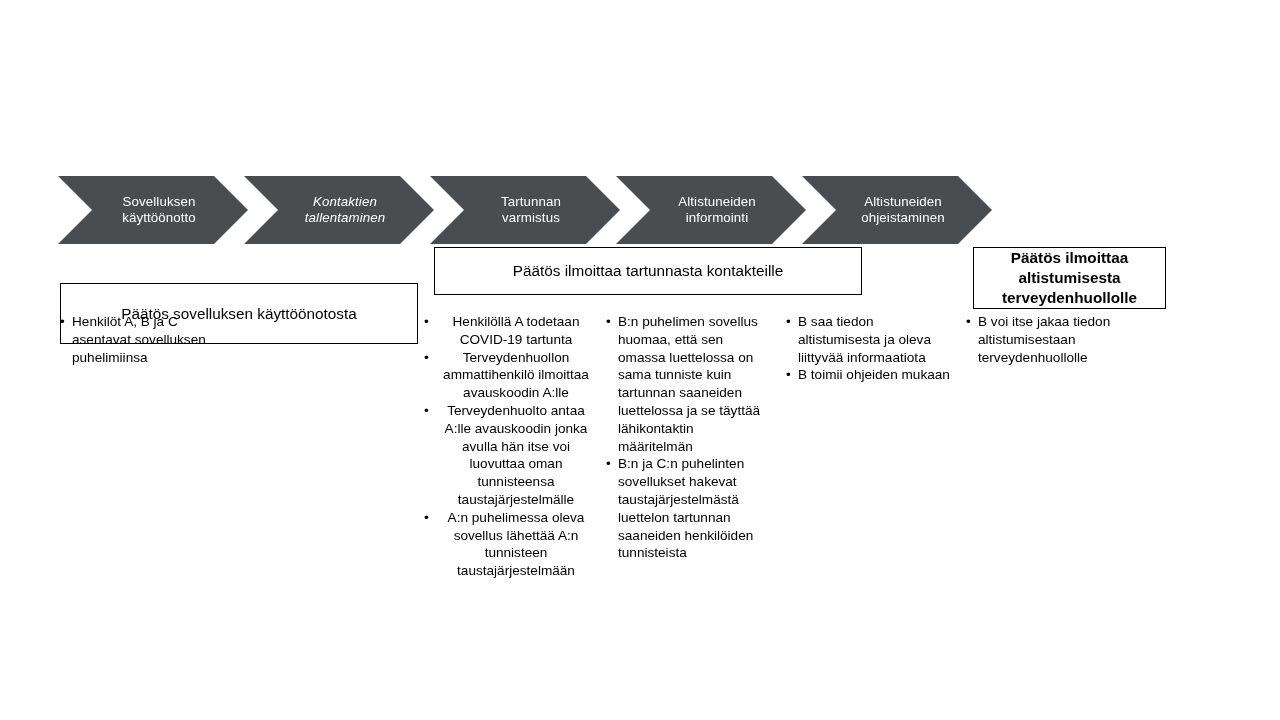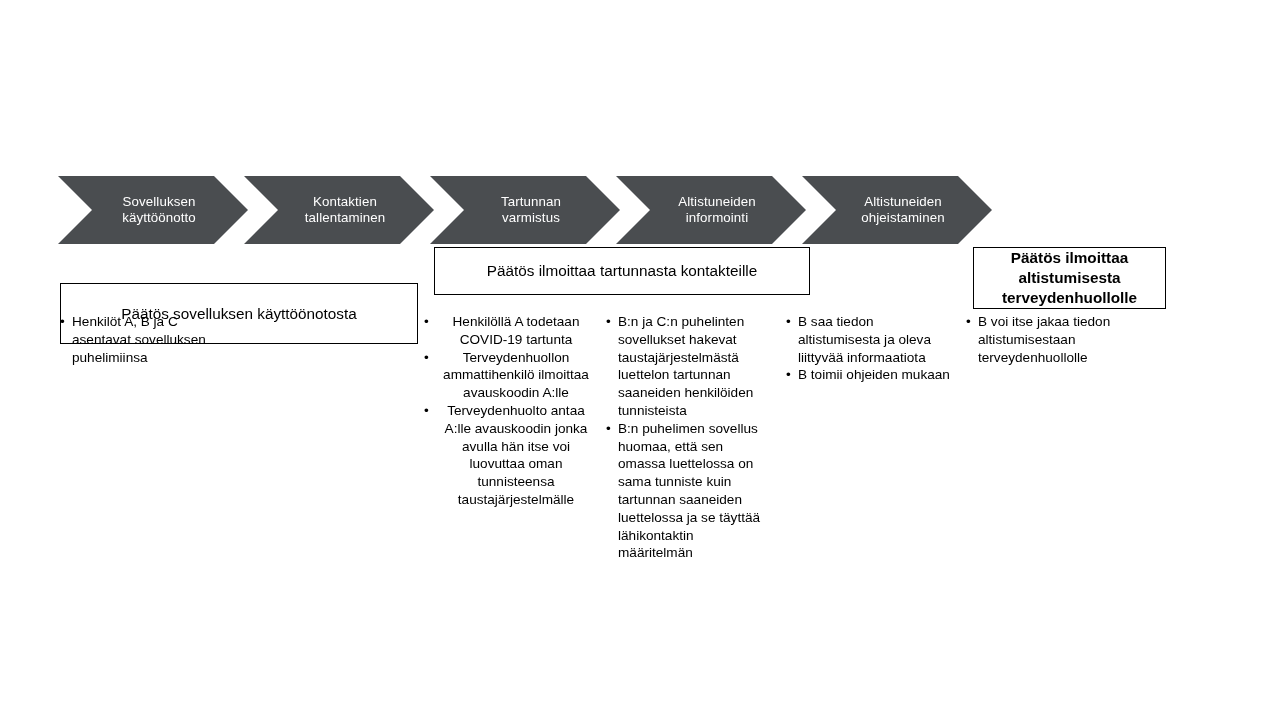--- a/index.html
+++ b/index.html
@@ -55,20 +55,21 @@
   }
   .chev-0 {
     left: 0px;
     width: 190px;
     clip-path: polygon(0 0, 156px 0, 190px 50%, 156px 100%, 0 100%, 34px 50%);
   }
   .chev-1 {
     left: 186px;
     width: 190px;
     clip-path: polygon(0 0, 156px 0, 190px 50%, 156px 100%, 0 100%, 34px 50%);
+    font-style: italic;
   }
   .chev-2 {
     left: 372px;
     width: 190px;
     clip-path: polygon(0 0, 156px 0, 190px 50%, 156px 100%, 0 100%, 34px 50%);
   }
   .chev-3 {
     left: 558px;
     width: 190px;
     clip-path: polygon(0 0, 156px 0, 190px 50%, 156px 100%, 0 100%, 34px 50%);
@@ -96,21 +97,21 @@
     text-align: center;
   }
   .decision-box .dtext {
     font-size: 15.3px;
     line-height: 20px;
     color: #000000;
     padding: 0 8px;
     white-space: pre-line;
   }
   .dbox-0 { left: 60px;  top: 236px; width: 358px; height: 61px; margin-top: 36px; }
-  .dbox-1 { left: 434px; top: 236px; width: 376px; height: 48px; }
+  .dbox-1 { left: 434px; top: 236px; width: 428px; height: 48px; }
   .dbox-2 { left: 973px; top: 236px; width: 193px; height: 62px; font-weight: bold; }
 
   
   .bullet-col {
     position: absolute;
     top: 302px;
     box-sizing: border-box;
   }
   .bullet-col ul {
     margin: 0;
@@ -187,27 +188,28 @@
       <li>Henkilöt A, B ja C asentavat sovelluksen puhelimiinsa</li>
     </ul>
   </div>
 
 
   <div class="bullet-col col-2">
     <ul>
       <li>Henkilöllä A todetaan COVID-19 tartunta</li>
       <li>Terveydenhuollon ammattihenkilö ilmoittaa avauskoodin A:lle</li>
       <li>Terveydenhuolto antaa A:lle avauskoodin jonka avulla hän itse voi luovuttaa oman tunnisteensa taustajärjestelmälle</li>
+      <li>A:n puhelimessa oleva sovellus lähettää A:n tunnisteen taustajärjestelmään</li>
     </ul>
   </div>
 
   <div class="bullet-col col-3">
     <ul>
+      <li>B:n puhelimen sovellus huomaa, että sen omassa luettelossa on sama tunniste kuin tartunnan saaneiden luettelossa ja se täyttää lähikontaktin määritelmän</li>
       <li>B:n ja C:n puhelinten sovellukset hakevat taustajärjestelmästä luettelon tartunnan saaneiden henkilöiden tunnisteista</li>
-      <li>B:n puhelimen sovellus huomaa, että sen omassa luettelossa on sama tunniste kuin tartunnan saaneiden luettelossa ja se täyttää lähikontaktin määritelmän</li>
     </ul>
   </div>
 
   <div class="bullet-col col-4">
     <ul>
       <li>B saa tiedon altistumisesta ja oleva liittyvää informaatiota</li>
       <li>B toimii ohjeiden mukaan</li>
     </ul>
   </div>
 

